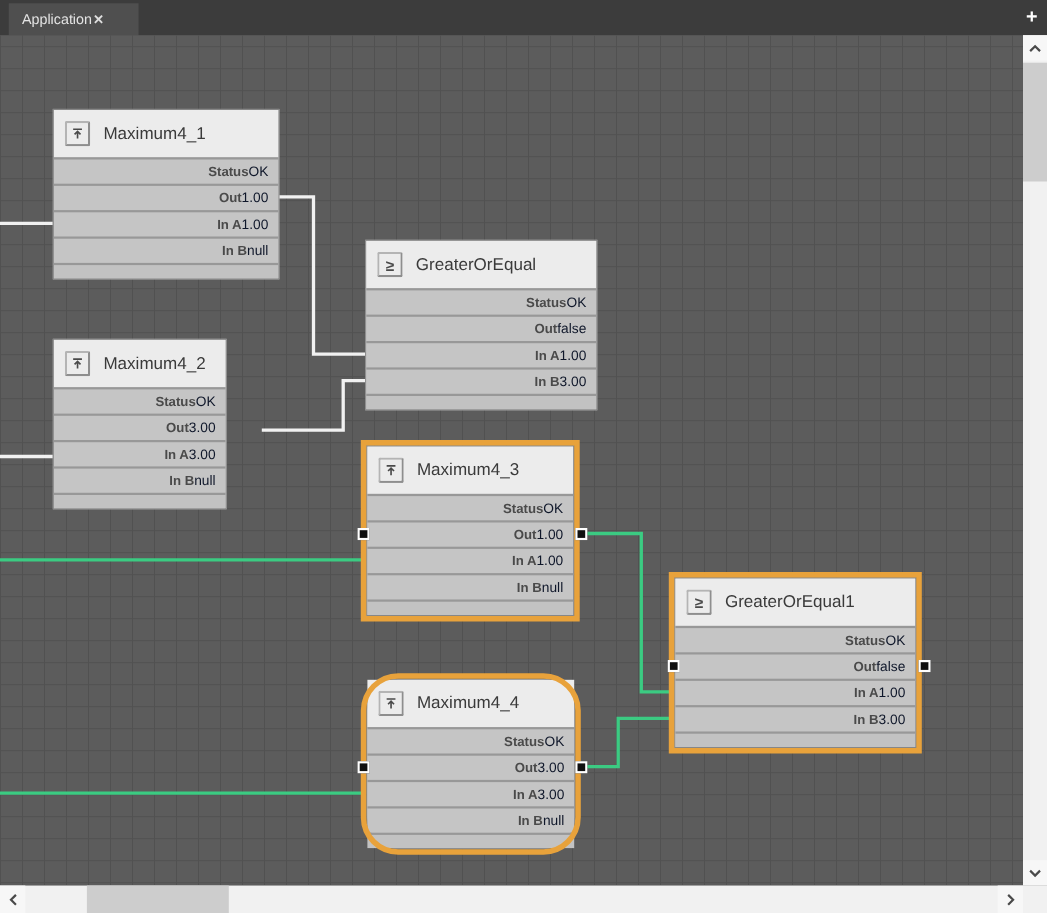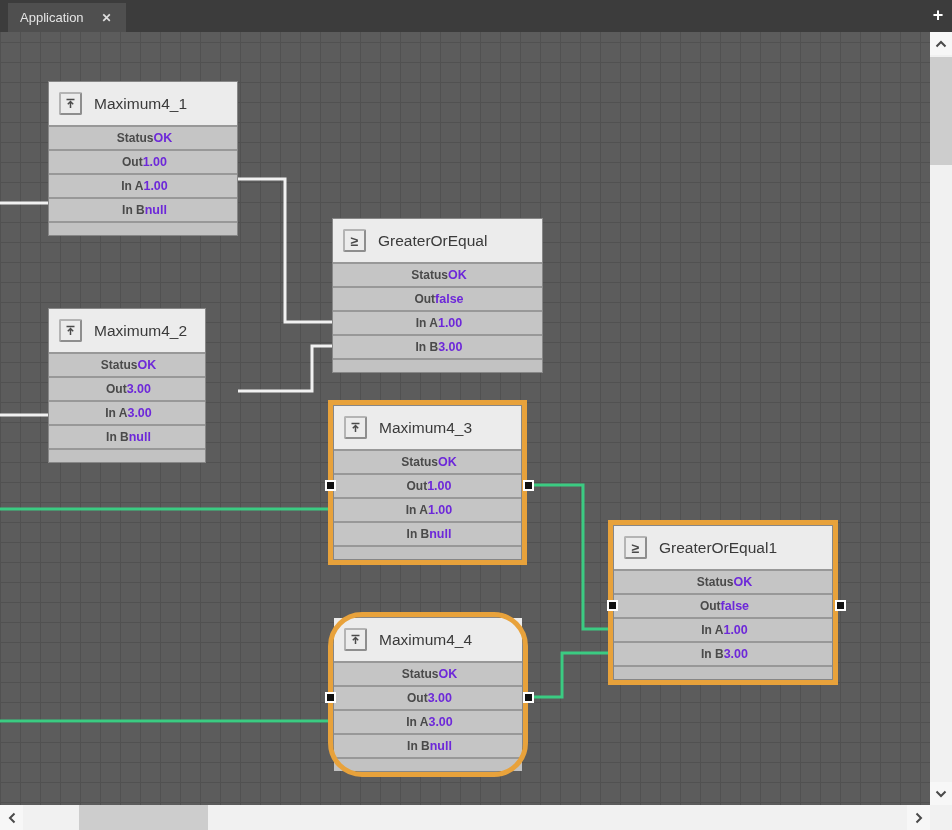--- a/index.html
+++ b/index.html
@@ -2,21 +2,21 @@
 <html><head>
 <meta charset="utf-8">
 <style>
   * { margin:0; padding:0; box-sizing:border-box; }
   html,body { width:952px; height:830px; overflow:hidden; }
   body { font-family:"Liberation Sans", sans-serif; background:#3C3C3C; position:relative; }
 
   
   .tab-bar { position:absolute; left:0; top:0; width:952px; height:32px; background:#3C3C3C; }
   .tab { position:absolute; left:8px; top:3px; height:29px; min-width:118px; background:#4F4F4F;
-         display:flex; align-items:center; padding:0 12px; gap:18px; cursor:default; }
+         display:flex; align-items:center; padding:0 12px; gap:1px; cursor:default; }
   .tab-label { color:#E4E4E4; font-size:13px; }
   .tab-close { color:#DFDFDF; font-size:12px; font-weight:bold; line-height:1; }
   .new-tab { position:absolute; right:4px; top:3px; width:20px; height:24px; color:#FFFFFF;
              font-size:18px; font-weight:bold; text-align:center; line-height:24px; }
 
   
   .canvas { position:absolute; left:0; top:32px; width:930px; height:773px;
             background-color:#5C5C5C;
             background-image:linear-gradient(to right,#515151 1px,transparent 1px),
                              linear-gradient(to bottom,#515151 1px,transparent 1px);
@@ -29,24 +29,24 @@
   .node { position:absolute; background:#C5C5C5; border:1px solid #878787; }
   .node.selected { outline:5px solid #E8A23B; }
   .node-header { height:43px; background:#ECECEC; display:flex; align-items:center;
                  padding:0 10px; gap:12px; }
   .node-icon { width:23px; height:23px; flex:0 0 23px;
                border:2px solid; border-color:#B4B4B4 #8E8E8E #8E8E8E #B4B4B4; border-radius:2px;
                display:flex; align-items:center; justify-content:center;
                color:#4A4A4A; font-weight:bold; font-size:14px; background:#ECECEC; }
   .node-title { font-size:15.5px; color:#3A3A3A; white-space:nowrap; }
   .node-row { height:24px; border-top:2px solid #989898; background:#C5C5C5;
-              display:flex; align-items:center; justify-content:center;
+              display:flex; align-items:center; justify-content:flex-end;
               padding:0 9px 0 12px; }
   .row-label { font-size:12px; font-weight:bold; color:#4A4A4A; }
-  .row-value { font-size:12.5px; font-weight:bold; color:#6d28d9; }
+  .row-value { font-size:12.5px; font-weight:normal; color:#0f172a; }
   .node-footer { height:14px; border-top:2px solid #989898; background:#C2C2C2; }
 
   .port { position:absolute; width:11px; height:11px; background:#101010; border:2px solid #FFFFFF; }
 
   
   .vscroll { position:absolute; left:930px; top:32px; width:22px; height:773px; background:#F1F1F1; }
   .hscroll { position:absolute; left:0; top:805px; width:930px; height:25px; background:#F1F1F1; }
   .scroll-corner { position:absolute; left:930px; top:805px; width:22px; height:25px; background:#F1F1F1; }
   .scroll-btn { position:absolute; display:flex; align-items:center; justify-content:center; background:#F7F7F7; }
   .vscroll .scroll-btn { width:22px; height:23px; left:0; }
@@ -76,21 +76,21 @@
     <polyline class="wire-white" points="0,383 48,383"></polyline>
     <polyline class="wire-white" points="238,147 285,147 285,290 332,290"></polyline>
     <polyline class="wire-white" points="238,359 312,359 312,314 332,314"></polyline>
 
     <polyline class="wire-green" points="0,477 330,477"></polyline>
     <polyline class="wire-green" points="0,689 330,689"></polyline>
     <polyline class="wire-green" points="528,453 583,453 583,597 613,597"></polyline>
     <polyline class="wire-green" points="528,665 562,665 562,621 613,621"></polyline>
   </svg>
 
-  <div class="node" style="left:48px; top:49px; width:190px;">
+  <div class="node" style="left:48px; top:67px; width:206px;">
     <div class="node-header">
       <span class="node-icon">
         <svg width="13" height="13" viewBox="0 0 13 13">
             <path d="M2.5 2.5 H10.5 M6.5 11 V5 M3.8 7.2 L6.5 4.5 L9.2 7.2" stroke="#4A4A4A" stroke-width="1.5" fill="none"></path>
           </svg>
       </span>
       <span class="node-title">Maximum4_1</span>
     </div>
     <div class="node-row">
       <span class="row-label">Status</span>

